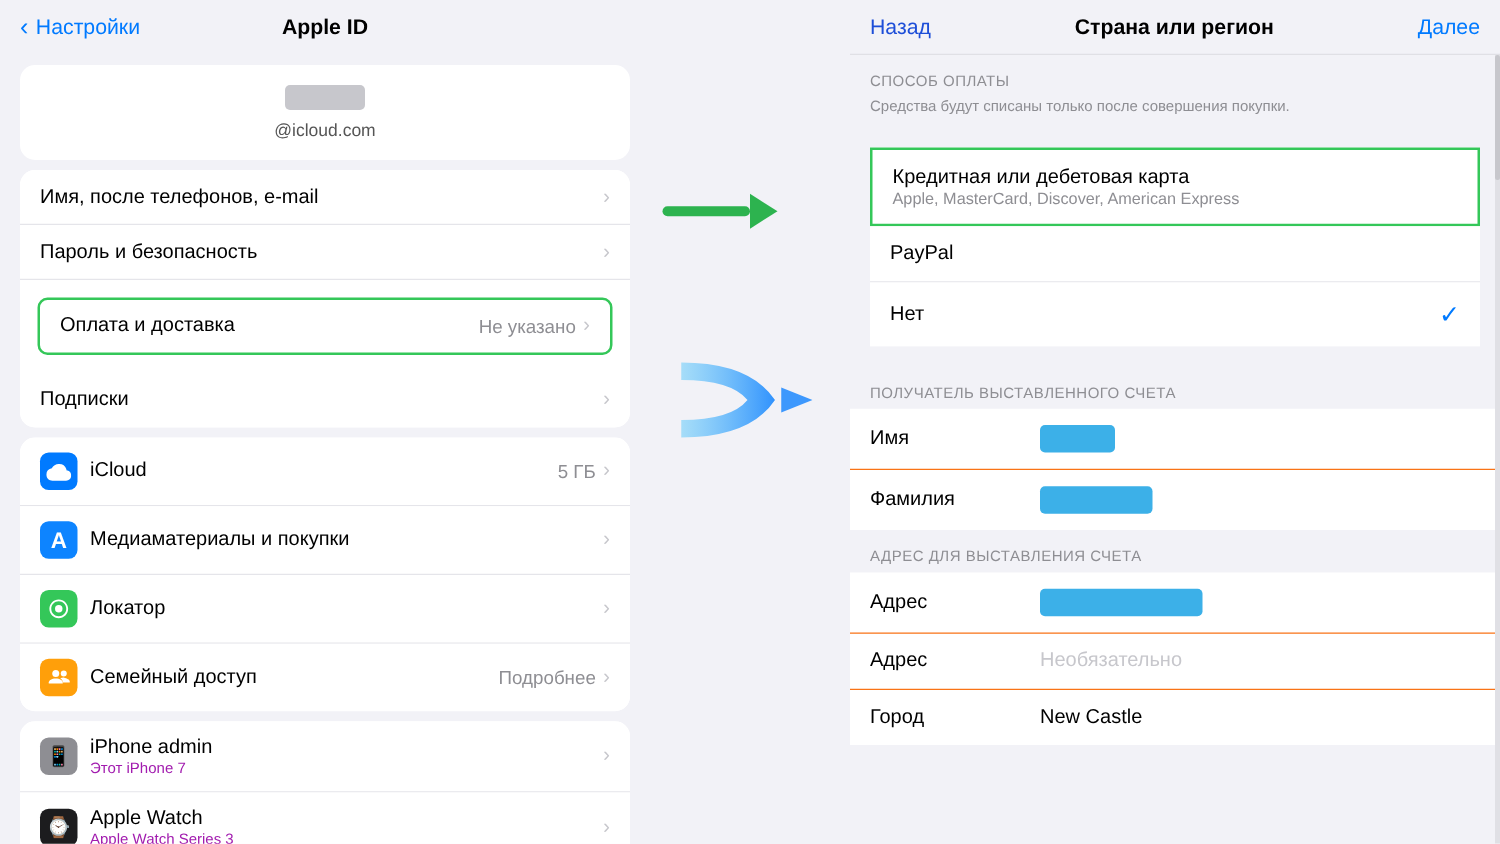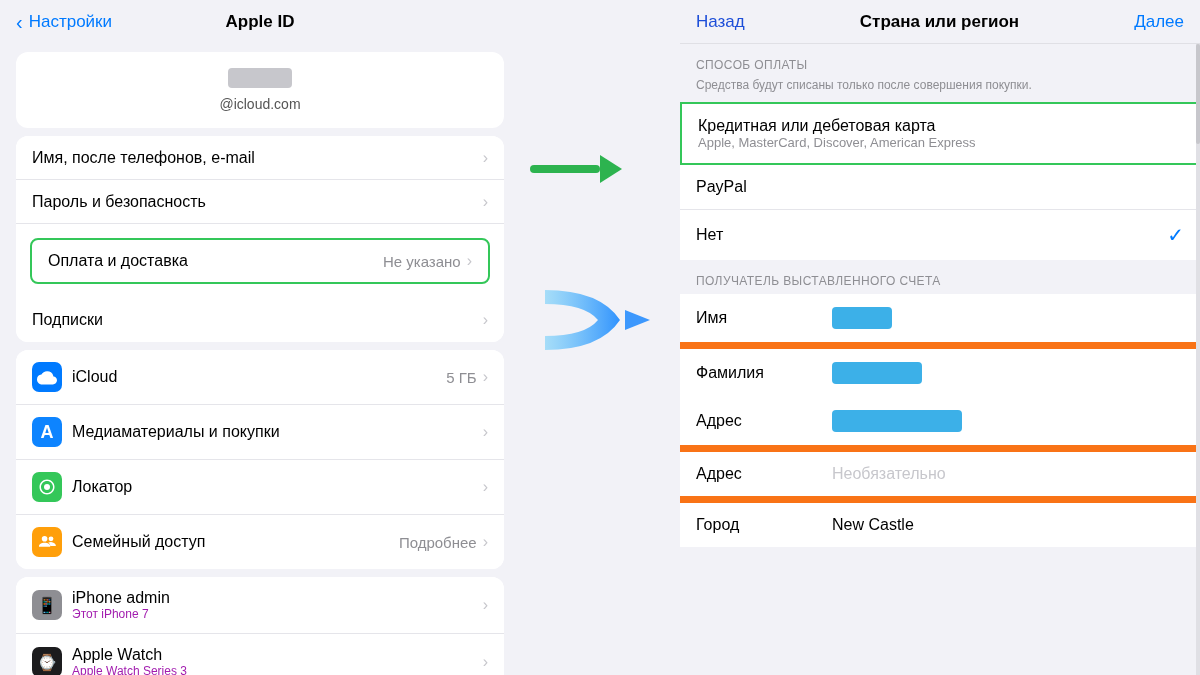--- a/index.html
+++ b/index.html
@@ -231,21 +231,21 @@
       font-size: 12px;
       color: #8e8e93;
     }
 
     .payment-section {
       background: #f2f2f7;
     }
 
     .payment-list {
       background: #fff;
-      margin: 0;
+      margin: 16px;
     }
 
     .payment-item {
       display: flex;
       align-items: center;
       justify-content: space-between;
       padding: 13px 16px;
       border-bottom: 1px solid #e5e5ea;
       cursor: pointer;
       background: #fff;
@@ -270,21 +270,21 @@
       background: #f2f2f7;
     }
     .form-list {
       background: #fff;
       margin: 0;
     }
     .form-item {
       display: flex;
       align-items: center;
       padding: 13px 16px;
-      border-bottom: 7px solid #f97316;
+      border-bottom: 1px solid #f97316;
       gap: 16px;
       min-height: 44px;
     }
     .form-item:last-child {
       border-bottom: none;
     }
     .form-label {
       font-size: 16px;
       color: #000;
       width: 120px;
@@ -540,20 +540,21 @@
           <div class="form-value-bar" style="width: 60px;"></div>
         </div>
         <div class="form-item">
           <span class="form-label">Фамилия</span>
           <div class="form-value-bar" style="width: 90px;"></div>
         </div>
       </div>
     </div>
 
     <div class="form-section">
+      <div class="section-header">АДРЕС ДЛЯ ВЫСТАВЛЕНИЯ СЧЕТА</div>
       <div class="form-list">
         <div class="form-item">
           <span class="form-label">Адрес</span>
           <div class="form-value-bar" style="width: 130px;"></div>
         </div>
         <div class="form-item">
           <span class="form-label">Адрес</span>
           <span class="form-placeholder">Необязательно</span>
         </div>
         <div class="form-item">

